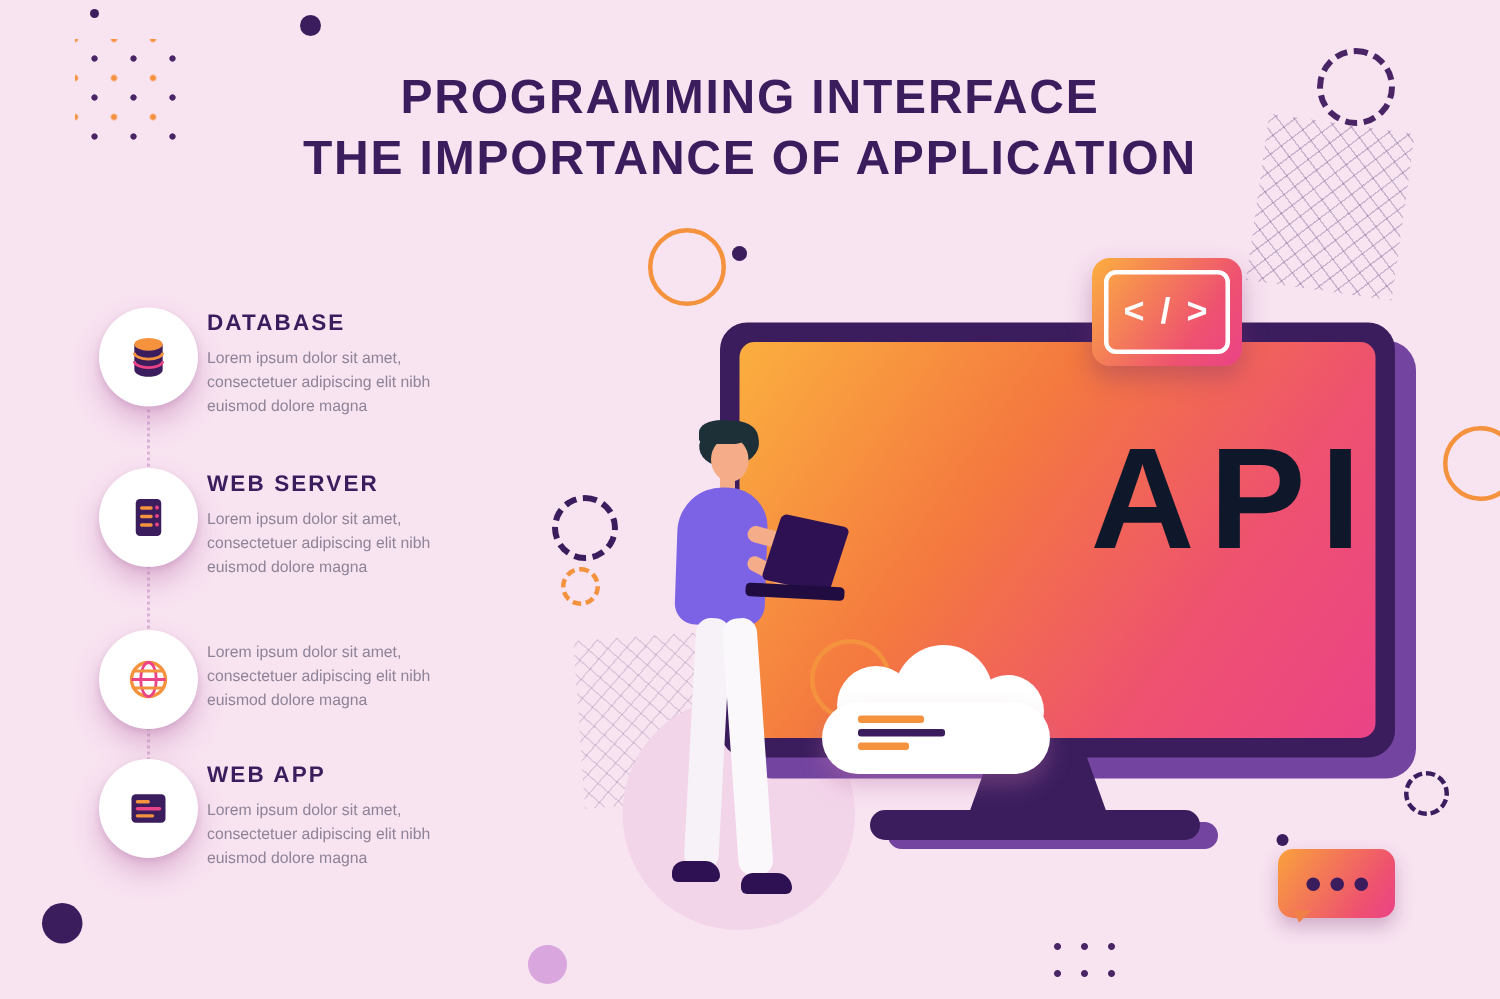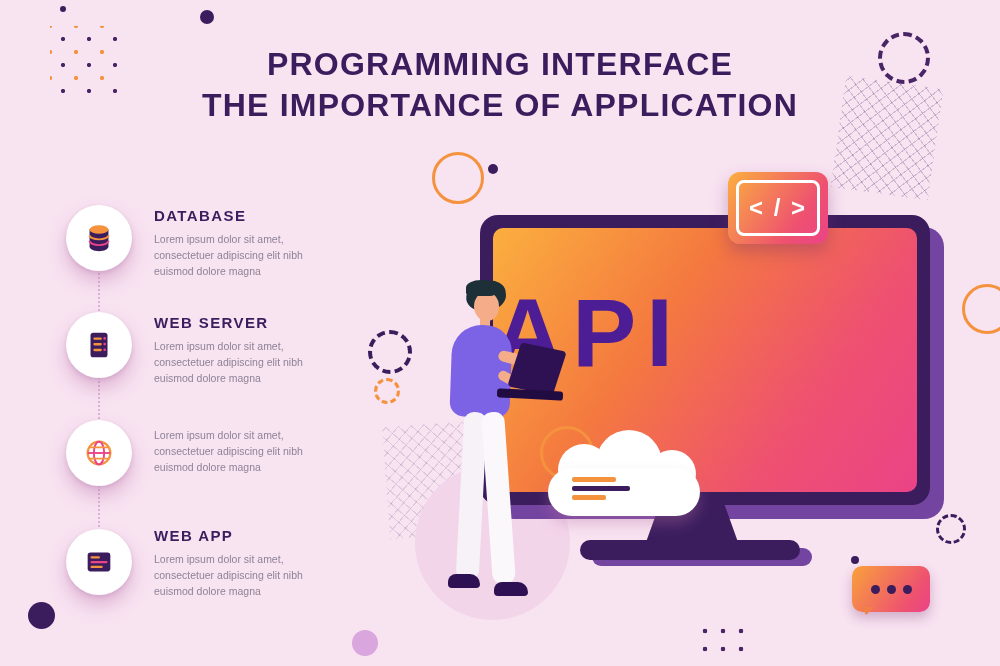--- a/index.html
+++ b/index.html
@@ -5,35 +5,35 @@
   * { margin:0; padding:0; box-sizing:border-box; }
   body { background:#e8d5e4; font-family:"Liberation Sans", sans-serif; }
   .stage { position:relative; width:1000px; height:666px; background:#f8e3f1; overflow:hidden; margin:0 auto; }
   .abs { position:absolute; }
 
   
   .title { position:absolute; top:44px; left:0; width:100%; text-align:center;
            color:#3b1d5e; font-weight:bold; font-size:32px; letter-spacing:1.2px; line-height:1.28; }
 
   
-  .item { position:absolute; left:66px; width:340px; display:flex; gap:22px; align-items:flex-start; z-index:5; }
+  .item { position:absolute; left:66px; width:340px; display:flex; gap:6px; align-items:flex-start; z-index:5; }
   .item-circle { width:66px; height:66px; border-radius:50%; background:#ffffff; flex:0 0 66px;
                  display:flex; align-items:center; justify-content:center;
                  box-shadow:0 10px 18px rgba(190,120,175,0.45), 0 2px 4px rgba(120,60,120,0.18); }
   .item-label { color:#3b1d5e; font-weight:bold; font-size:15px; letter-spacing:1.4px; margin-top:2px; }
   .item-desc  { color:#8e8397; font-size:10.5px; line-height:1.5; width:185px; margin-top:8px; }
   .connector { position:absolute; left:98px; top:250px; height:312px; border-left:2px dotted #d9b4d6; z-index:1; }
 
   
   .monitor-echo { position:absolute; left:494px; top:227px; width:450px; height:292px; background:#7445a0; border-radius:20px; z-index:2; }
   .monitor-frame { position:absolute; left:480px; top:215px; width:450px; height:290px; background:#3b1d5e; border-radius:18px; z-index:3; }
   .monitor-screen { position:absolute; left:493px; top:228px; width:424px; height:264px; border-radius:10px; z-index:4;
                     background:linear-gradient(125deg,#fbaf3f 0%,#f4793f 38%,#ee5170 72%,#eb4387 100%); }
-  .api-text { position:absolute; left:493px; top:278px; width:424px; text-align:left; z-index:5;
-              color:#4c1d95; font-weight:bold; font-size:96px; letter-spacing:10px; }
+  .api-text { position:absolute; left:493px; top:278px; width:424px; text-align:right; z-index:5;
+              color:#0f172a; font-weight:bold; font-size:96px; letter-spacing:10px; }
   .stand-echo { position:absolute; left:592px; top:548px; width:220px; height:18px; background:#7445a0; border-radius:10px; z-index:2; }
   .stand-neck { position:absolute; left:645px; top:503px; width:94px; height:42px; background:#3b1d5e; z-index:3;
                 clip-path:polygon(16% 0, 84% 0, 100% 100%, 0 100%); }
   .stand-base { position:absolute; left:580px; top:540px; width:220px; height:20px; background:#3b1d5e; border-radius:10px; z-index:4; }
 
   
   .code-badge { position:absolute; left:728px; top:172px; width:100px; height:72px; border-radius:12px; z-index:6;
                 background:linear-gradient(125deg,#fbaf3f,#ee5170 70%,#eb4387);
                 display:flex; align-items:center; justify-content:center;
                 box-shadow:0 8px 16px rgba(120,50,110,0.35); }
@@ -150,21 +150,21 @@
         <ellipse cx="18" cy="18" rx="5.5" ry="12" fill="none" stroke="#eb4387" stroke-width="2"></ellipse>
         <line x1="6" y1="18" x2="30" y2="18" stroke="#eb4387" stroke-width="2"></line>
         <path d="M8.5 12h19M8.5 24h19" stroke="#f5923e" stroke-width="2" fill="none"></path>
       </svg>
     </div>
     <div>
       <div class="item-desc">Lorem ipsum dolor sit amet, consectetuer adipiscing elit nibh euismod dolore magna</div>
     </div>
   </div>
 
-  <div class="item" style="top:525px;align-items:center;">
+  <div class="item" style="top:506px;">
     <div class="item-circle">
       <svg viewBox="0 0 36 36" width="34" height="34">
         <rect x="6" y="8" width="24" height="20" rx="3" fill="#3b1d5e"></rect>
         <rect x="9" y="12" width="10" height="2.4" rx="1.2" fill="#f5923e"></rect>
         <rect x="9" y="17" width="18" height="2.4" rx="1.2" fill="#eb4387"></rect>
         <rect x="9" y="22" width="13" height="2.4" rx="1.2" fill="#f5923e"></rect>
       </svg>
     </div>
     <div>
       <div class="item-label">WEB APP</div>

